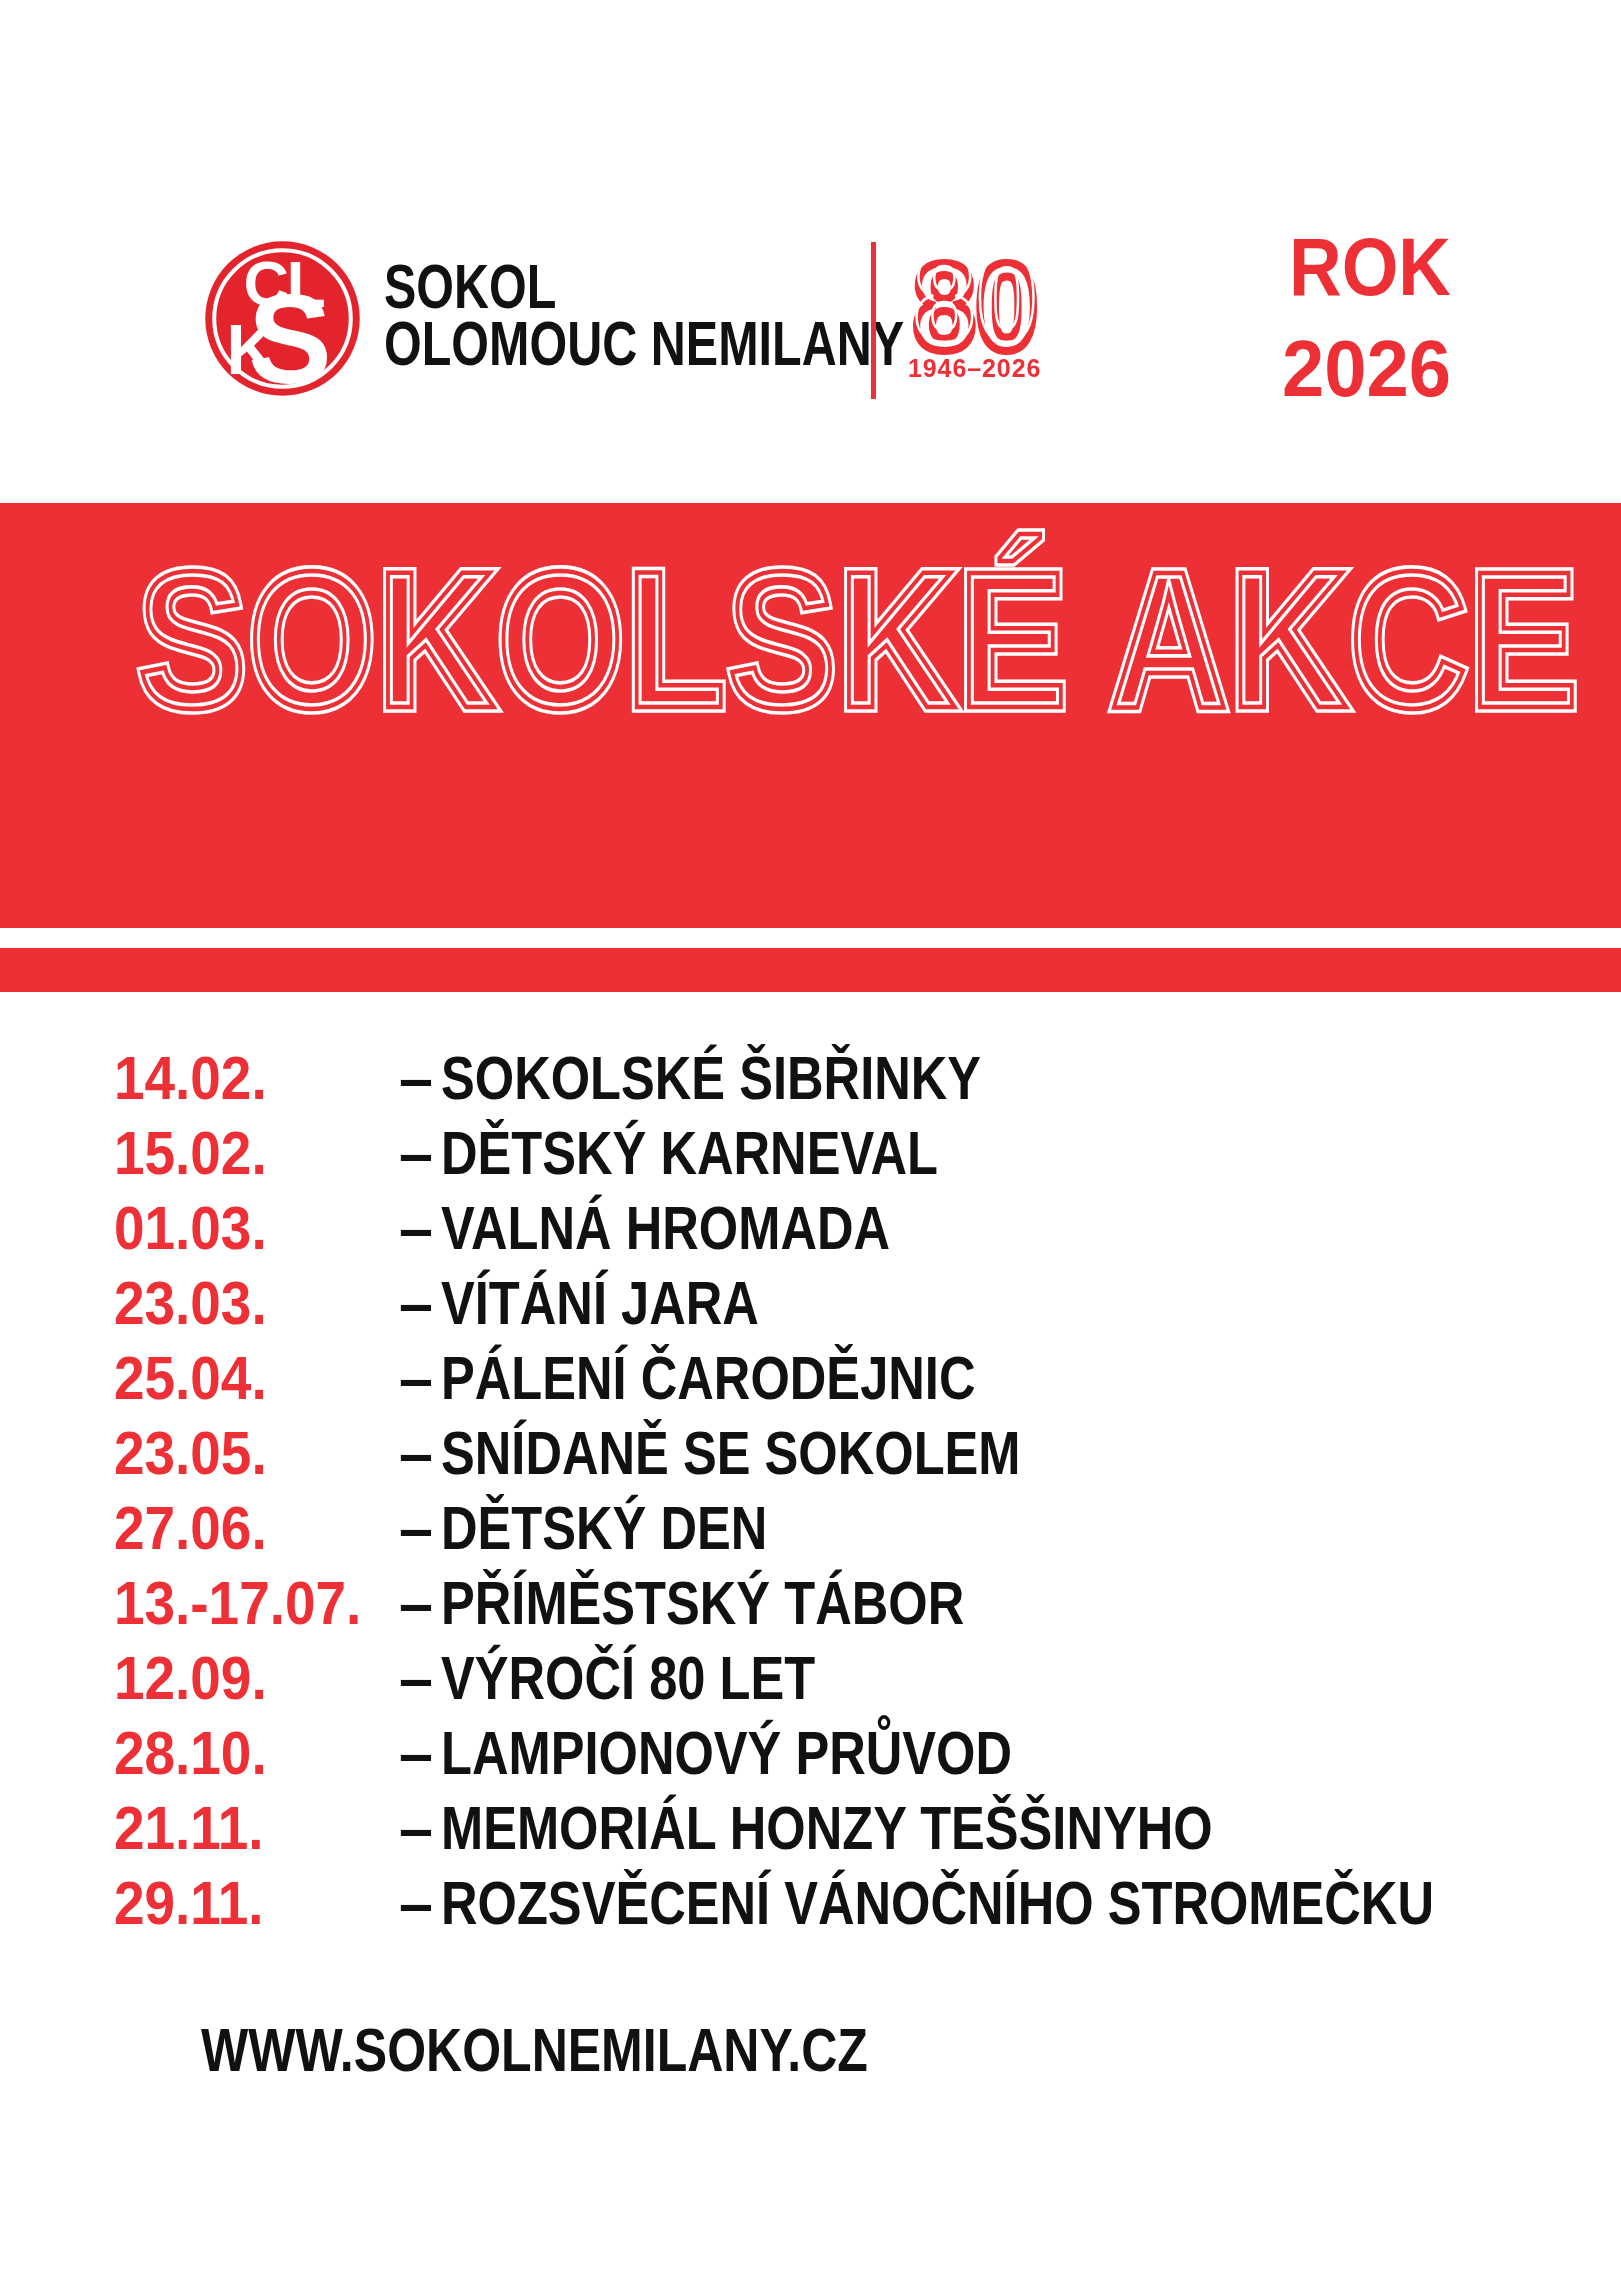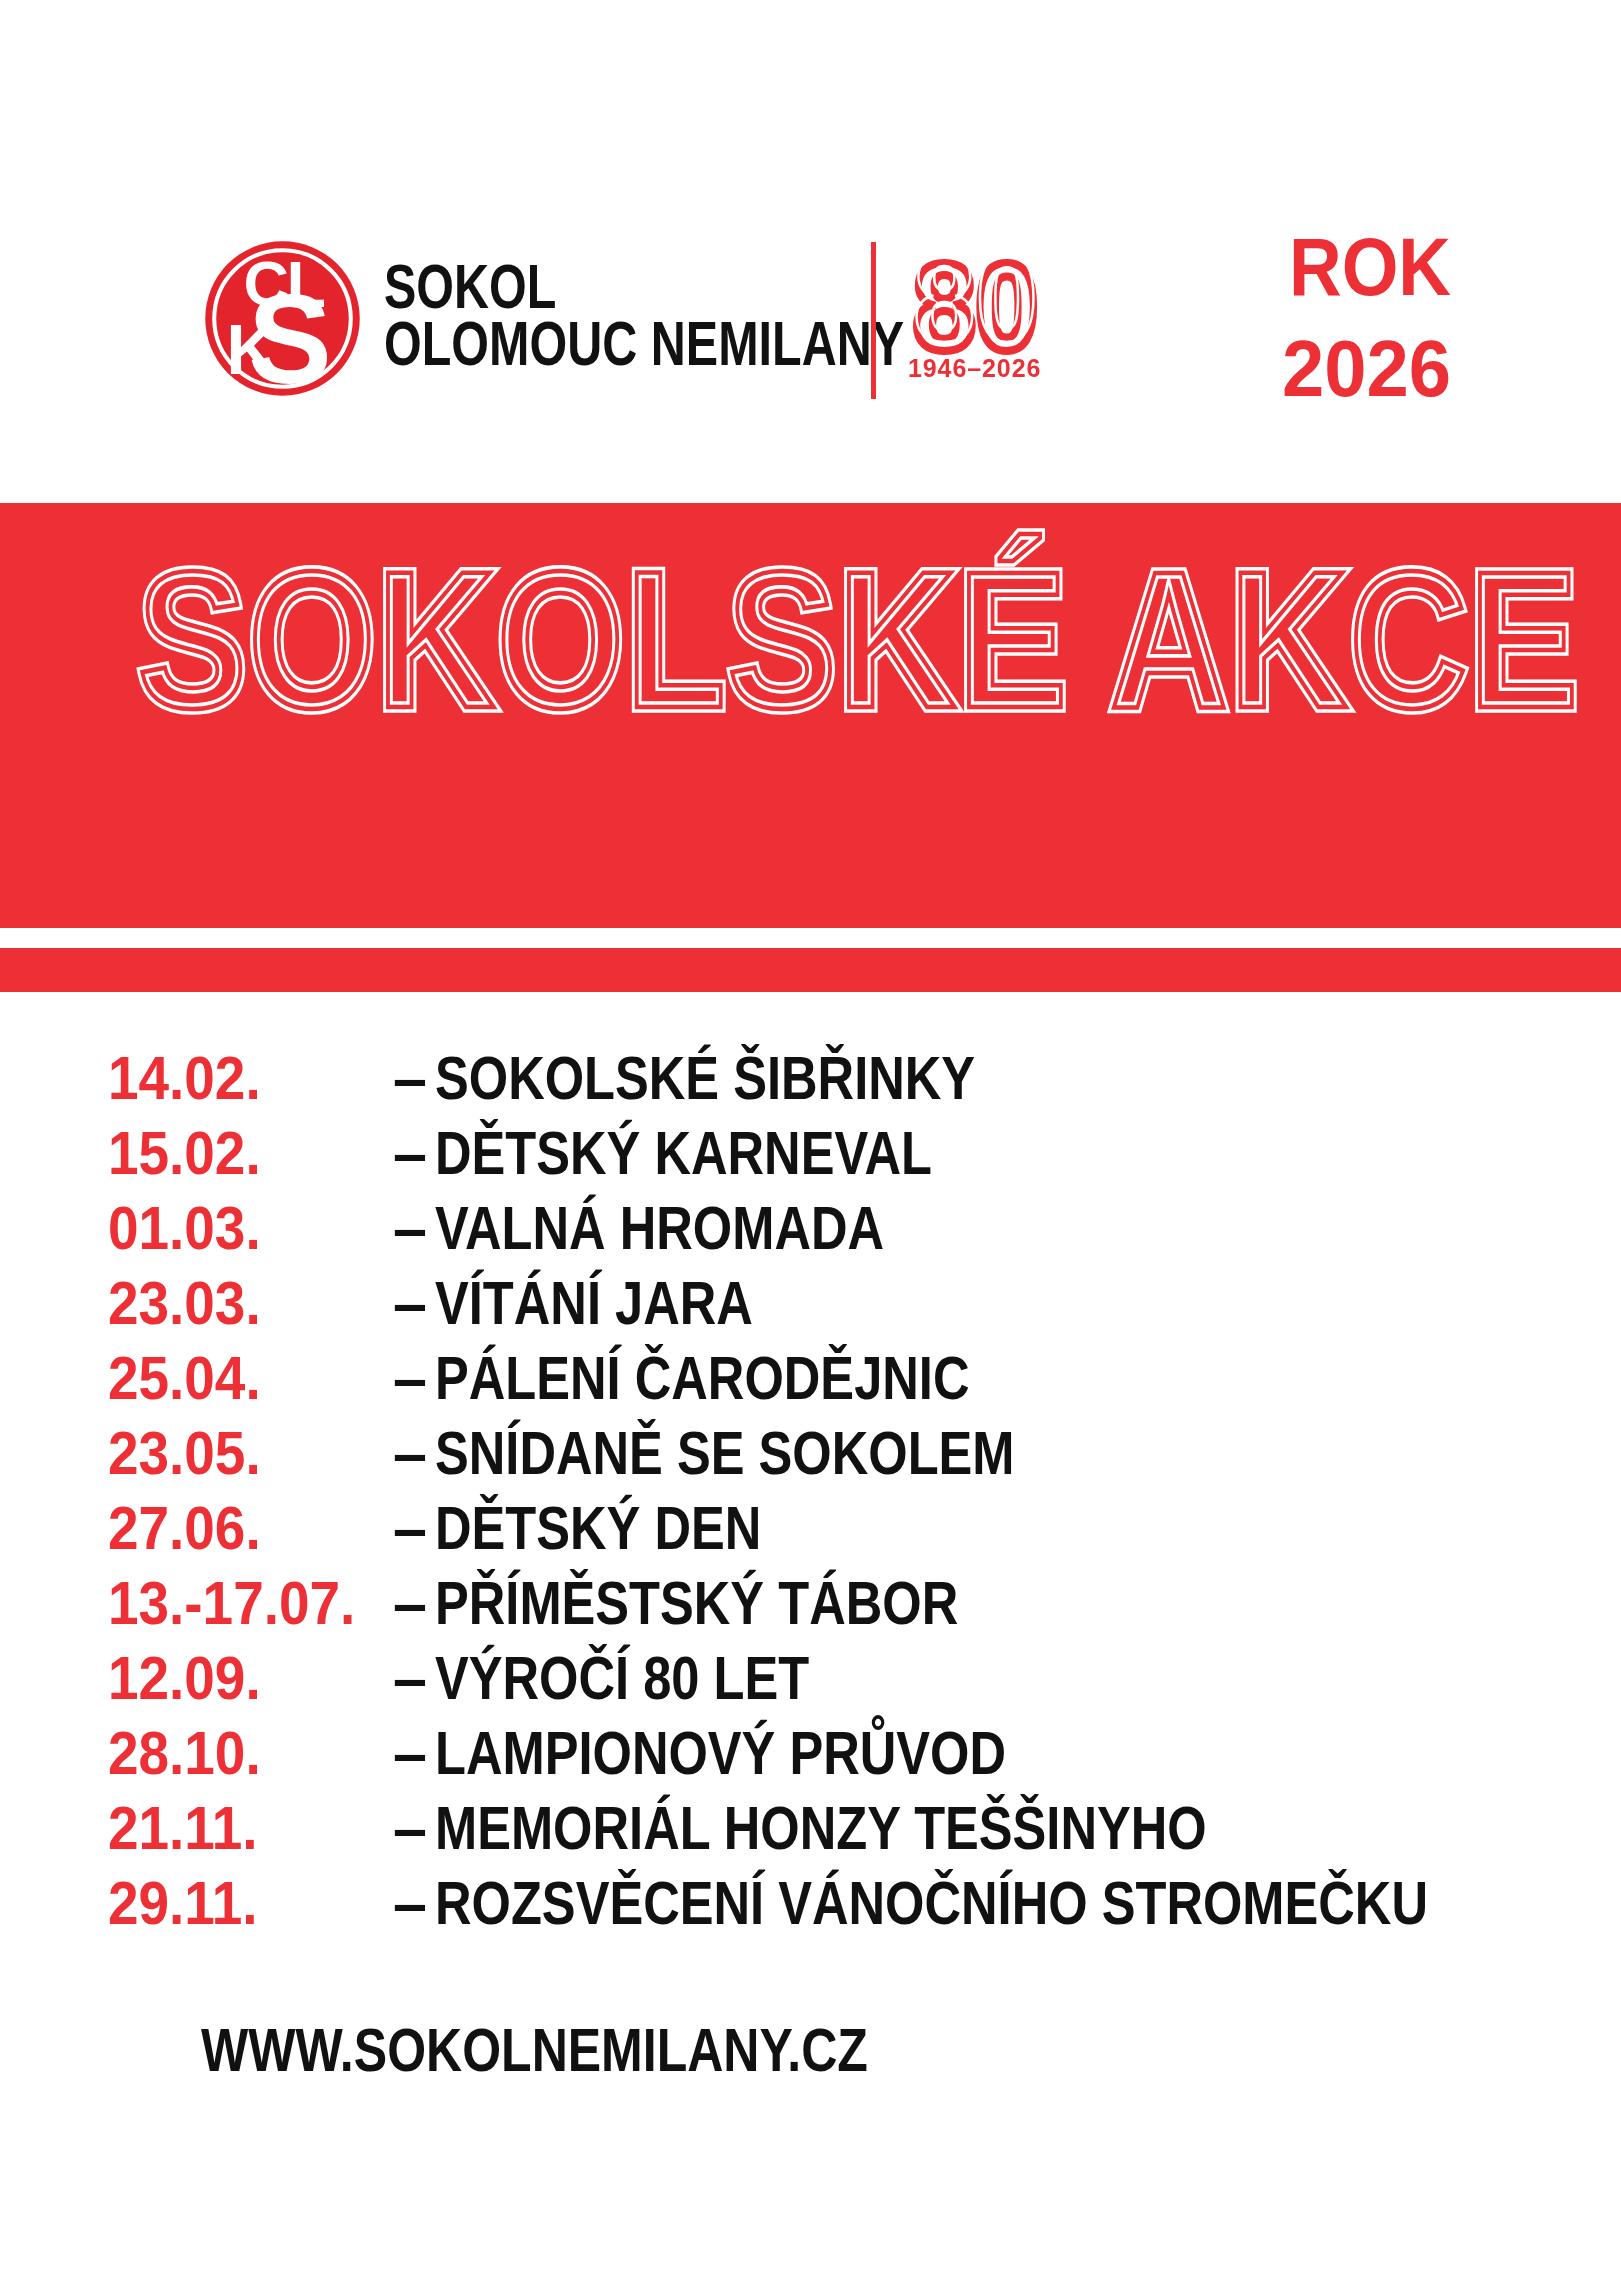--- a/index.html
+++ b/index.html
@@ -45,21 +45,21 @@
   .o80,.o80-inner{font-weight:bold;line-height:1;font-size:125px;white-space:nowrap;}
   .o80{color:transparent;-webkit-text-stroke:8px var(--red);}
   .o80-inner{position:absolute;left:0;top:0;color:transparent;-webkit-text-stroke:2.7px #ffffff;}
   @supports not (-webkit-text-stroke: 1px #fff){
     .o80{color:var(--red);}
     .o80-inner{display:none;}
   }
 
   
   .list{left:0;top:1048px;width:1621px;}
-  .row{display:flex;align-items:flex-start;height:75px;padding-left:108px;}
+  .row{display:flex;align-items:flex-start;height:75px;padding-left:82px;margin-left:32px;}
   .date{width:285px;font-size:61px;font-weight:bold;line-height:1;color:var(--red);
         transform:scale(.9,1);transform-origin:0 0;white-space:nowrap;flex:0 0 285px;}
   .dash{width:42px;flex:0 0 42px;font-size:61px;font-weight:bold;line-height:1;color:var(--ink);}
   .name{font-size:61px;font-weight:bold;line-height:1;color:var(--ink);
         transform:scale(.83,1);transform-origin:0 0;white-space:nowrap;}
 
   
   .site{left:201px;top:2020px;font-size:61px;color:var(--ink);transform:scale(.82,1);}
 </style>
 </head>

